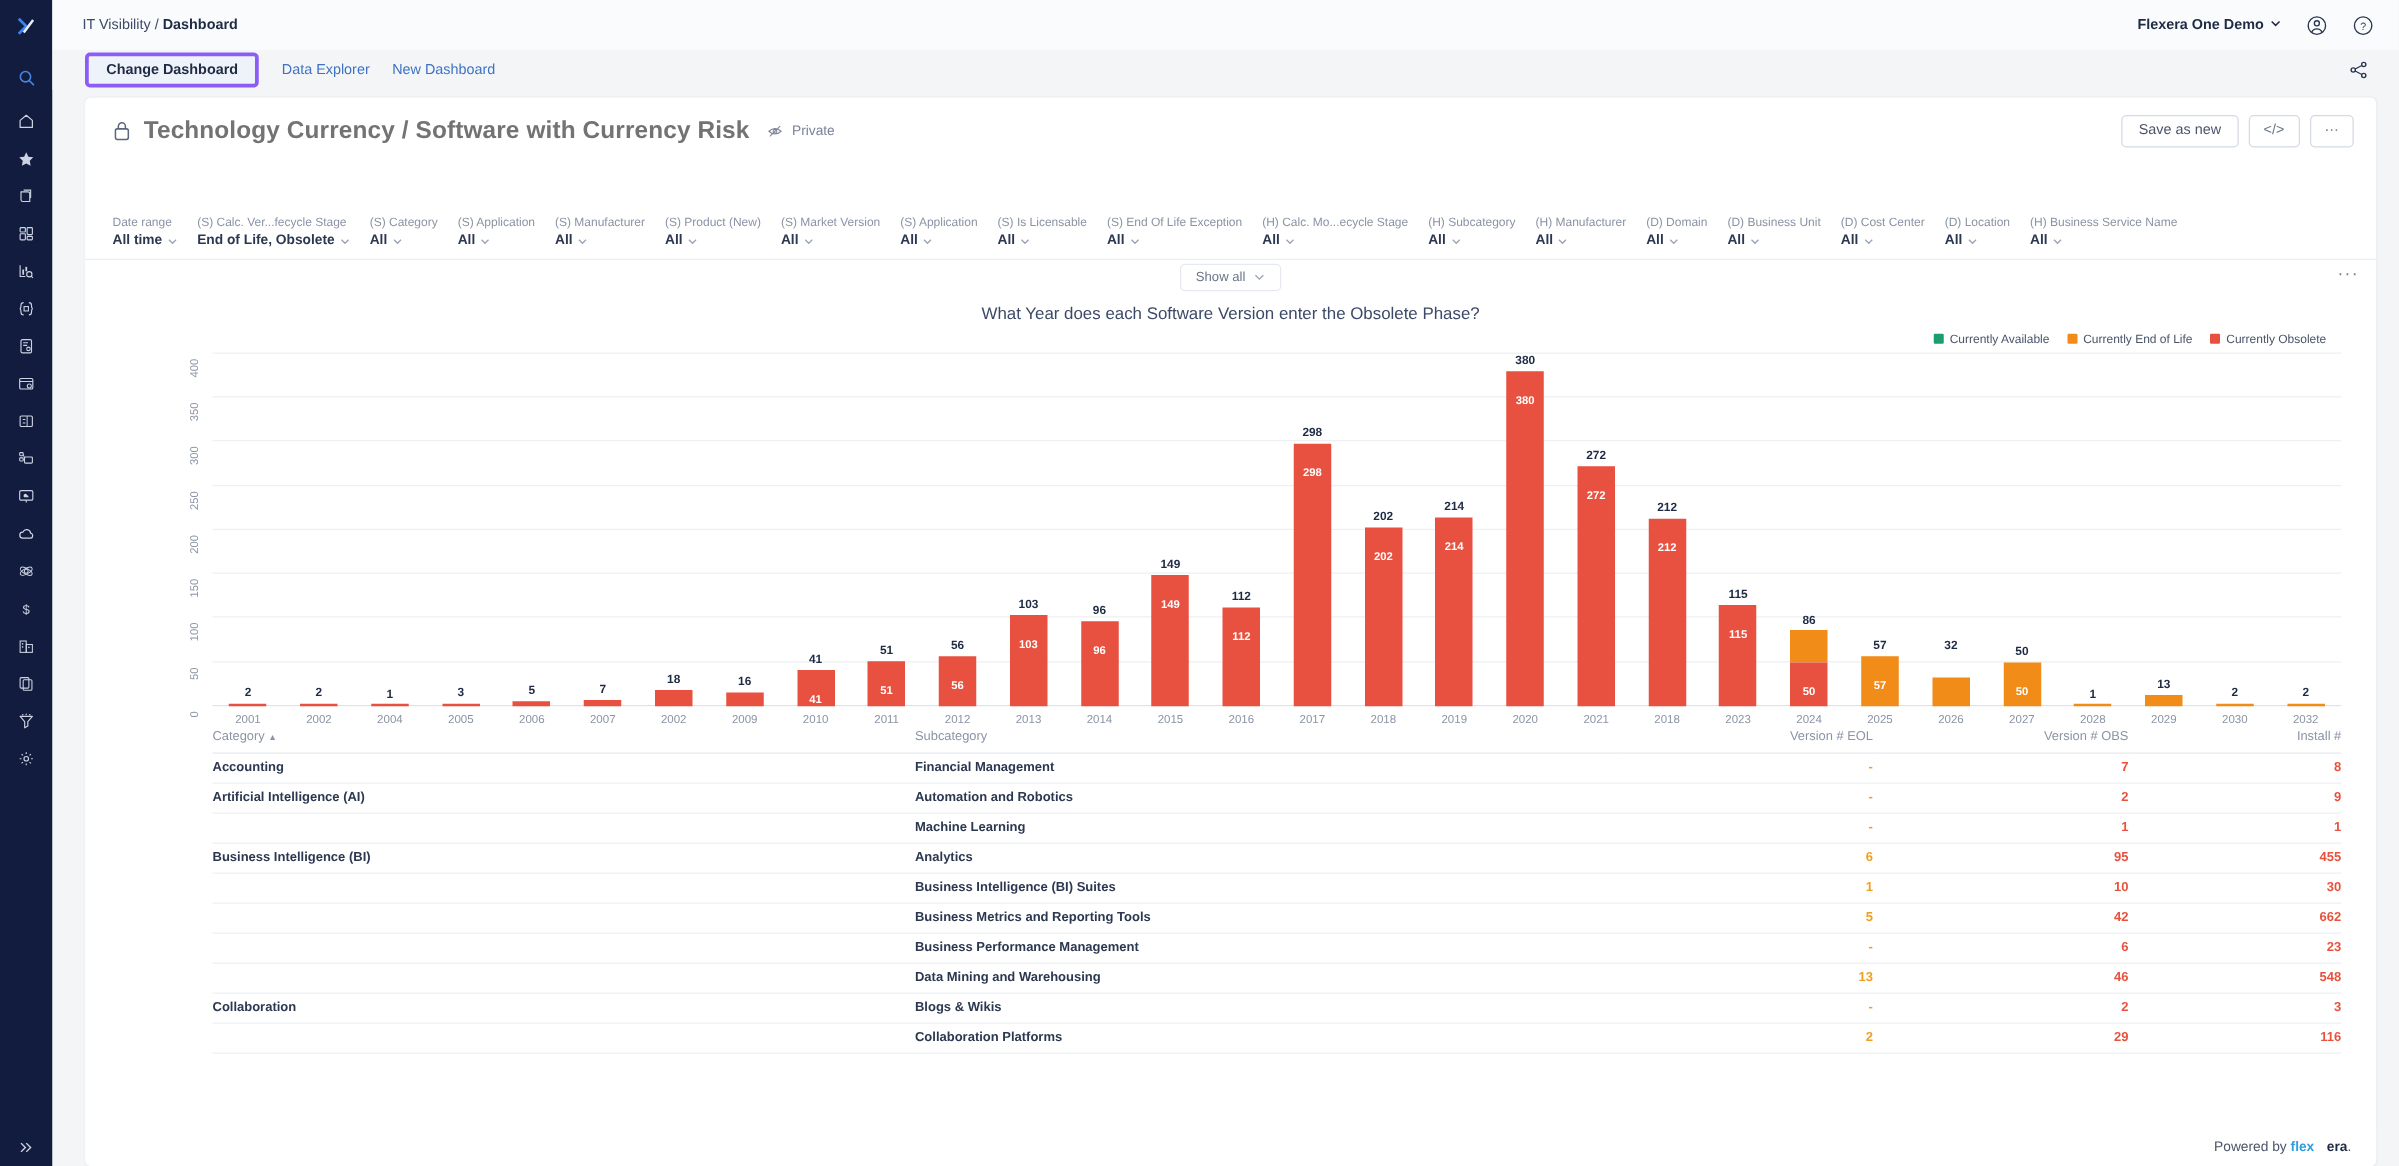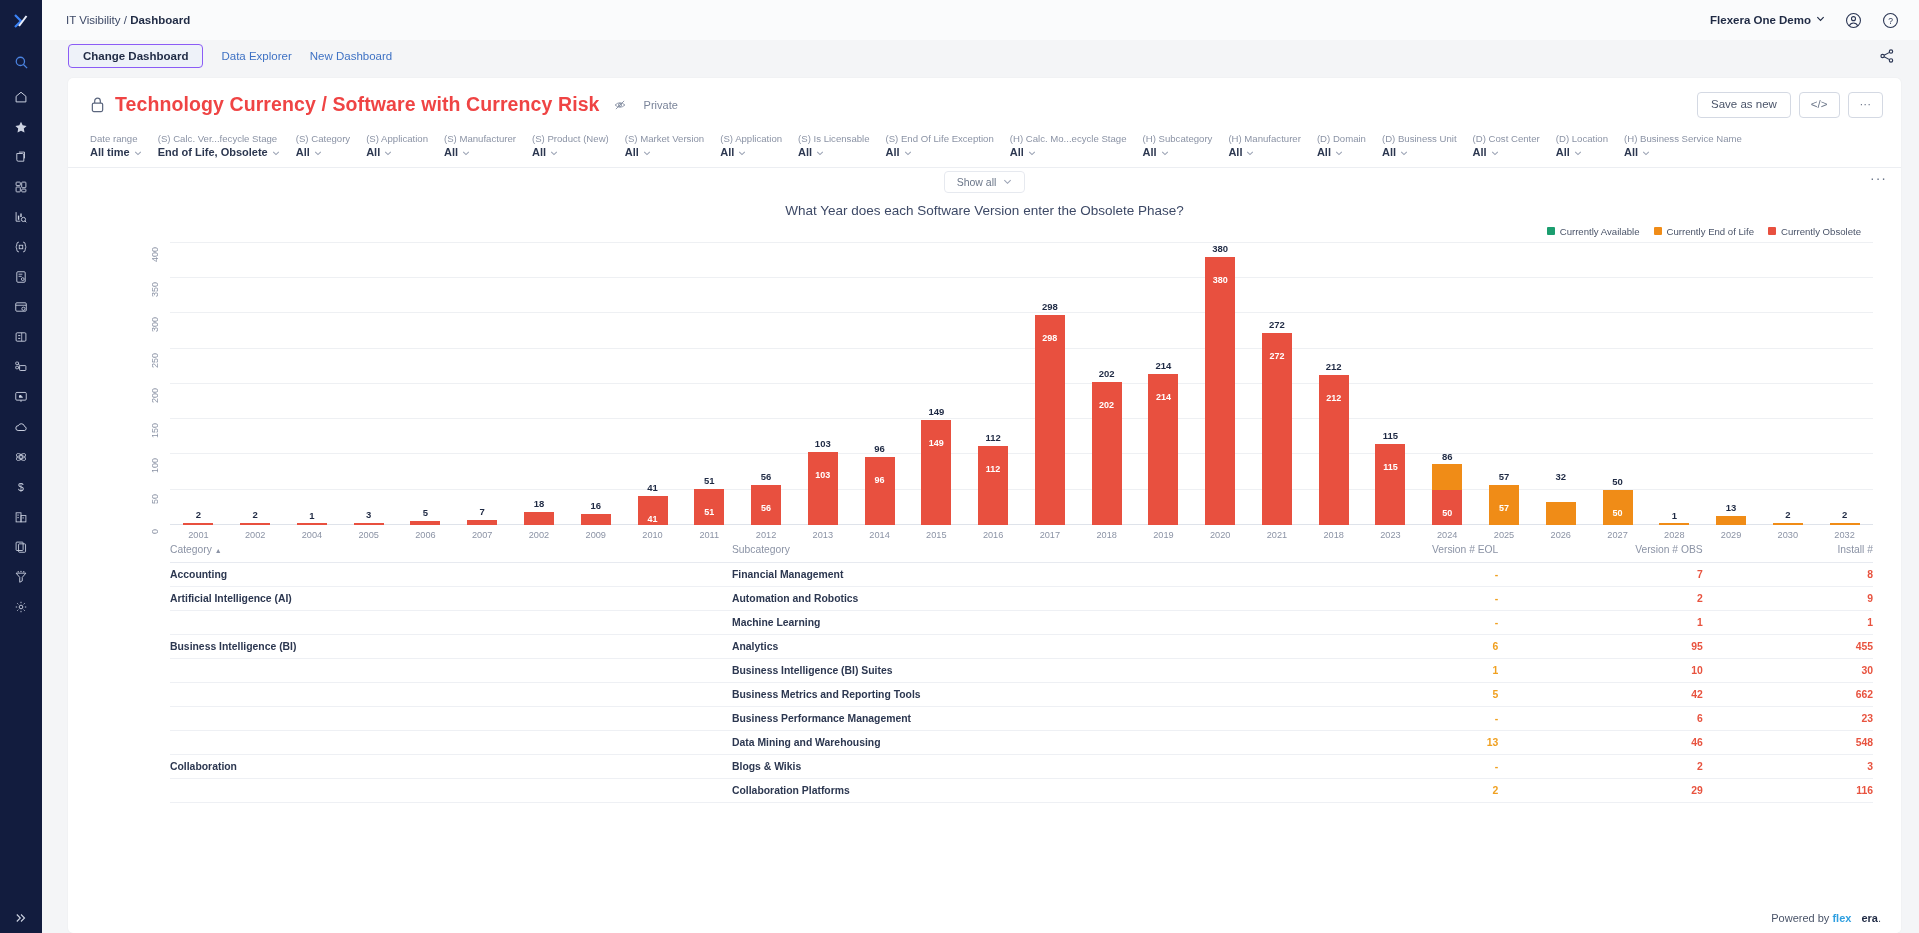--- a/index.html
+++ b/index.html
@@ -65,21 +65,21 @@
   .ico-btn { color: #2a3553; display: flex; align-items: center; }
 
   
   .navrow {
     height: 32px; background: #f4f5f7;
     display: flex; align-items: center;
     padding: 0 24px 0 26px;
     gap: 18px; flex: 0 0 32px;
   }
   .btn-change {
-    border: 1px solid #8b5cf6; background: #eef2f9;
+    border: 3px solid #8b5cf6; background: #eef2f9;
     border-radius: 4px; padding: 5px 14px;
     font-size: 11.5px; font-weight: bold; color: #1f2a44;
     cursor: pointer;
   }
   .navlink { font-size: 11.5px; color: #3f72c4; cursor: pointer; }
   .share-ico { margin-left: auto; color: #2a3553; display:flex; }
 
   
   .panel {
     margin: 6px 18px 0 26px;
@@ -91,42 +91,42 @@
     overflow: hidden;
     box-shadow: 0 0 2px rgba(0,0,0,.06);
   }
 
   .panel-head {
     display: flex; align-items: center;
     padding: 14px 18px 10px 22px;
   }
   .lock-ico { color: #5b667e; margin-right: 10px; display:flex; }
   .panel-title {
-    font-size: 19.5px; color: #ef4444; font-weight: bold;
+    font-size: 19.5px; color: #737373; font-weight: bold;
     letter-spacing: .1px;
   }
   .privacy {
-    margin-left: 14px; display: flex; align-items: flex-start; gap: 18px;
+    margin-left: 14px; display: flex; align-items: flex-start; gap: 8px;
     font-size: 11px; color: #7a8499;
   }
   .head-actions { margin-left: auto; display: flex; align-items: center; gap: 8px; }
   .hbtn {
     border: 1px solid #d4d9e3; background: #fff; border-radius: 4px;
     font-size: 11.5px; color: #4a5469; padding: 6px 13px; cursor: pointer;
     line-height: 1;
   }
   .hbtn.sq { padding: 6px 11px; color: #6b7689; }
 
   
   .filterbar {
     display: flex; padding: 4px 14px 6px 22px;
     border-bottom: 1px solid #eceef2;
     overflow: hidden;
   }
-  .filter { padding-right: 16px; white-space: nowrap; }
+  .filter { padding-right: 16px; white-space: nowrap; margin-top: 40px; }
   .f-label { font-size: 9.6px; color: #8b93a5; line-height: 1.45; }
   .f-value {
     font-size: 11px; color: #2c3750; font-weight: bold;
     display: flex; align-items: center; gap: 4px; line-height: 1.4;
   }
 
   
   .showall-wrap {
     display: flex; justify-content: center; align-items: center;
     padding: 3px 0 2px; position: relative;

